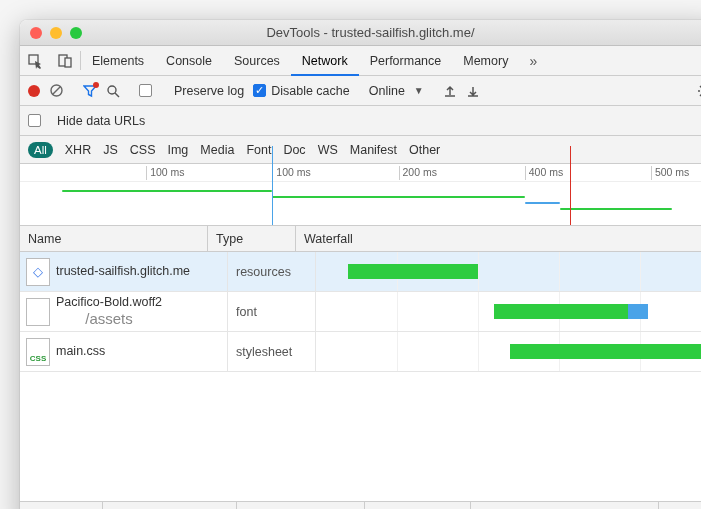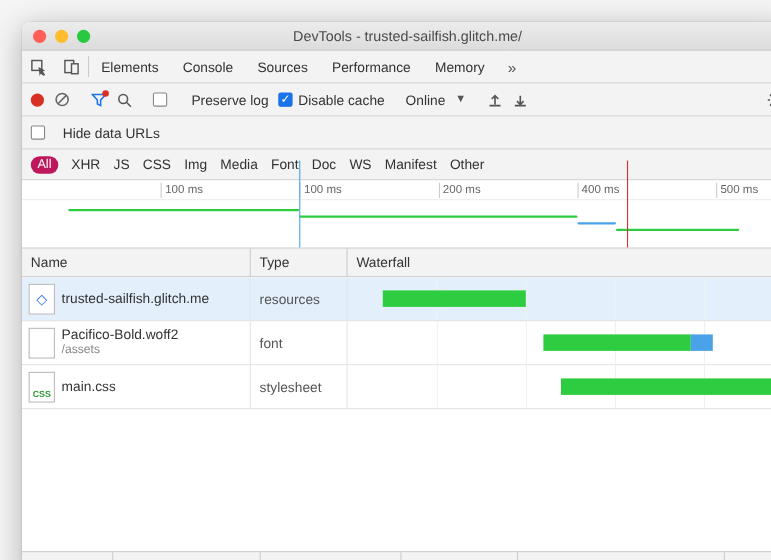--- a/index.html
+++ b/index.html
@@ -21,43 +21,43 @@
 .toolbar { height:30px; background:#f3f3f3; border-bottom:1px solid #ccc; display:flex; align-items:center; padding:0 8px; gap:9px; font-size:12.5px; color:#333; }
 .rec { width:12px; height:12px; border-radius:50%; background:#d93025; }
 .funnel-wrap { position:relative; }
 .funnel-dot { position:absolute; right:-2px; top:-2px; width:6px; height:6px; border-radius:50%; background:#d93025; }
 .cb { width:13px; height:13px; border:1px solid #888; border-radius:2px; display:inline-flex; align-items:center; justify-content:center; background:#fff; }
 .cb.checked { background:#1a73e8; border-color:#1a73e8; color:#fff; font-size:11px; }
 .spacer { flex:1; }
 .filterbar { height:30px; background:#f3f3f3; border-bottom:1px solid #ccc; display:flex; align-items:center; padding:0 8px; gap:10px; }
 .filterbar input { width:190px; height:20px; border:1px solid #4285f4; font-size:12.5px; padding:0 4px; background:#fff; outline:none; }
 .typebar { height:28px; background:#f3f3f3; border-bottom:1px solid #ccc; display:flex; align-items:center; padding:0 8px; gap:12px; font-size:12.5px; color:#333; }
-.pill { padding:2px 6px; border-radius:8px; background:#be185d; color:#fff; font-size:11.5px; }
+.pill { padding:2px 6px; border-radius:8px; background:#0f766e; color:#fff; font-size:11.5px; }
 .overview { height:62px; background:#fff; border-bottom:1px solid #ccc; position:relative; }
 .ov-ticks { height:18px; position:relative; font-size:10.5px; color:#666; border-bottom:1px solid #eee; }
 .ov-tick { position:absolute; top:2px; height:14px; border-left:1px solid #ccc; padding-left:3px; }
 .ov-body { position:absolute; top:18px; left:0; right:0; bottom:0; }
 .ov-bar { position:absolute; height:2px; border-radius:1px; }
 .grid-head { height:26px; background:#f3f3f3; border-bottom:1px solid #ccc; display:flex; font-size:12.5px; color:#333; }
 .gh { display:flex; align-items:center; padding:0 8px; border-right:1px solid #ccc; position:relative; }
-.col-name { width:208px; } .col-type { width:88px; } .col-wf { flex:1; border-right:none; justify-content:space-between; }
+.col-name { width:188px; } .col-type { width:88px; } .col-wf { flex:1; border-right:none; justify-content:space-between; }
 .grid-body { flex:1; background:#fff; overflow:hidden; }
 .row { height:40px; display:flex; border-bottom:1px solid #e5e5e5; font-size:12.5px; color:#333; }
 .row.sel { background:#e3f0fb; }
 .c-name { width:208px; border-right:1px solid #e5e5e5; display:flex; align-items:center; padding:0 6px; gap:6px; }
 .c-type { width:88px; border-right:1px solid #e5e5e5; display:flex; align-items:center; padding:0 8px; color:#555; }
 .c-wf { flex:1; position:relative; }
 .wf-col { position:absolute; top:0; bottom:0; width:1px; background:#f0f0f0; }
 .wf-bar { position:absolute; top:12px; height:15px; background:#2ecc40; }
 .wf-bar.blue { background:#4aa3e8; }
 .fi { width:24px; height:28px; border:1px solid #bbb; background:#fff; display:flex; align-items:center; justify-content:center; font-size:13px; flex-shrink:0; }
 .fi.doc { color:#3b78e7; }
 .fi.css { font-size:8px; font-weight:bold; color:#2e9a3a; align-items:flex-end; padding-bottom:2px; }
 .namecol { display:flex; flex-direction:column; line-height:1.2; overflow:hidden; }
-.sub { color:#888; font-size:11px; }
+.sub { color:#888; font-size:15px;text-align:center; }
 .status { height:28px; background:#f3f3f3; border-top:1px solid #ccc; display:flex; align-items:center; font-size:12.5px; color:#333; }
 .st { padding:0 12px; border-right:1px solid #ccc; height:100%; display:flex; align-items:center; }
 .st.link { color:#1a73e8; }
 svg { display:block; }
 </style>
 </head>
 <body>
 
 <div class="window">
 
@@ -81,20 +81,21 @@
       <svg width="16" height="16" viewBox="0 0 16 16">
           <rect x="2" y="2" width="8" height="11" fill="none" stroke="#555" stroke-width="1.3"></rect>
           <rect x="8" y="5" width="6" height="9" fill="#f3f3f3" stroke="#555" stroke-width="1.3"></rect>
         </svg>
     </div>
     <div class="sep"></div>
     <div id="tabs-slot" style="display: flex;">
         <div class="tab">Elements</div>
         <div class="tab">Console</div>
         <div class="tab">Sources</div>
+        <div class="tab active">Network</div>
         <div class="tab">Performance</div>
         <div class="tab">Memory</div>
       </div>
     <div class="more">»</div>
     <div class="spacer"></div>
     <div class="kebab">
       
     </div>
   </div>
 

